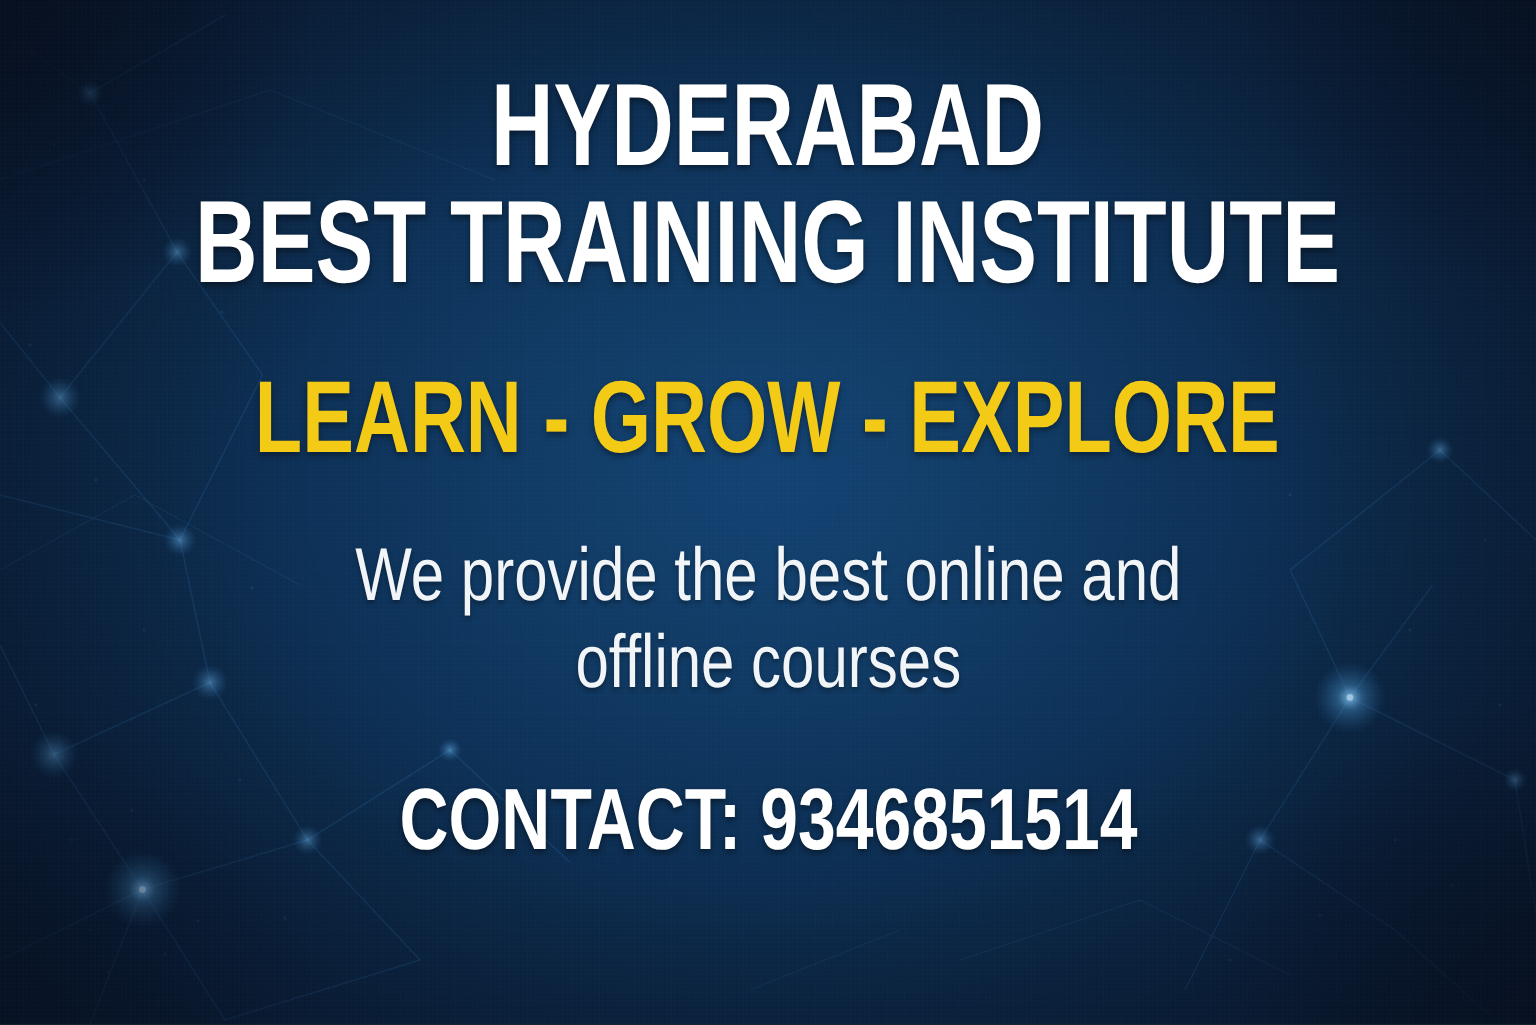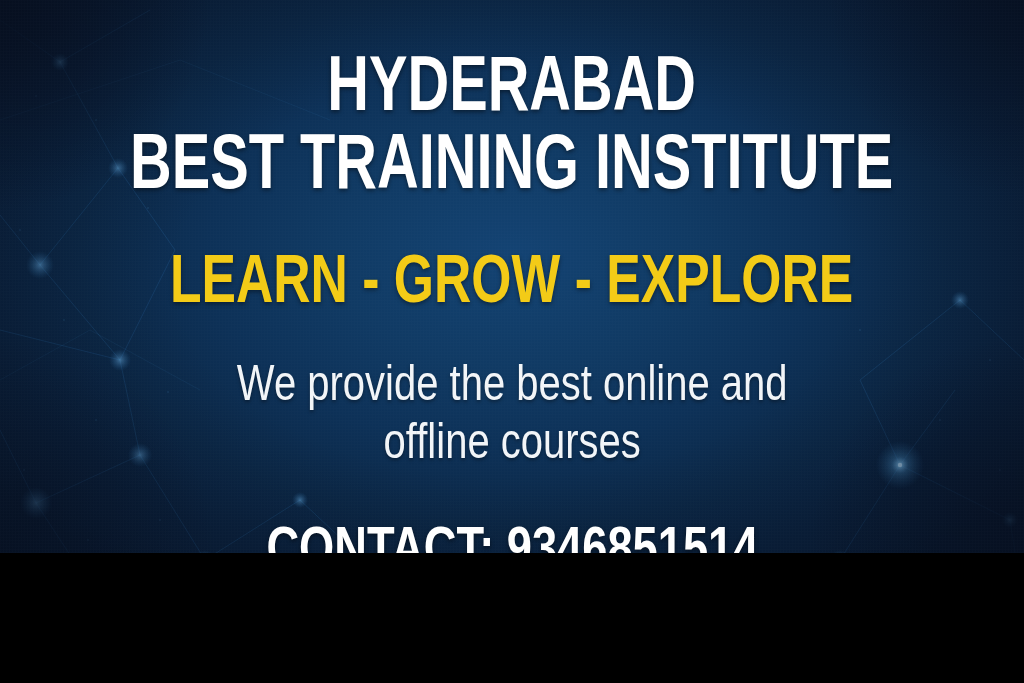--- a/index.html
+++ b/index.html
@@ -3,21 +3,21 @@
 <meta charset="utf-8">
 <style>
   html, body {
     margin: 0;
     padding: 0;
     background: #000;
   }
   #banner {
     position: relative;
     width: 1024px;
-    height: 553px;
+    height: 683px;
     overflow: hidden;
     font-family: "Liberation Sans", sans-serif;
     background-color: #0b2746;
   }
 
   
   .bg-base {
     position: absolute;
     inset: 0;
     background:

